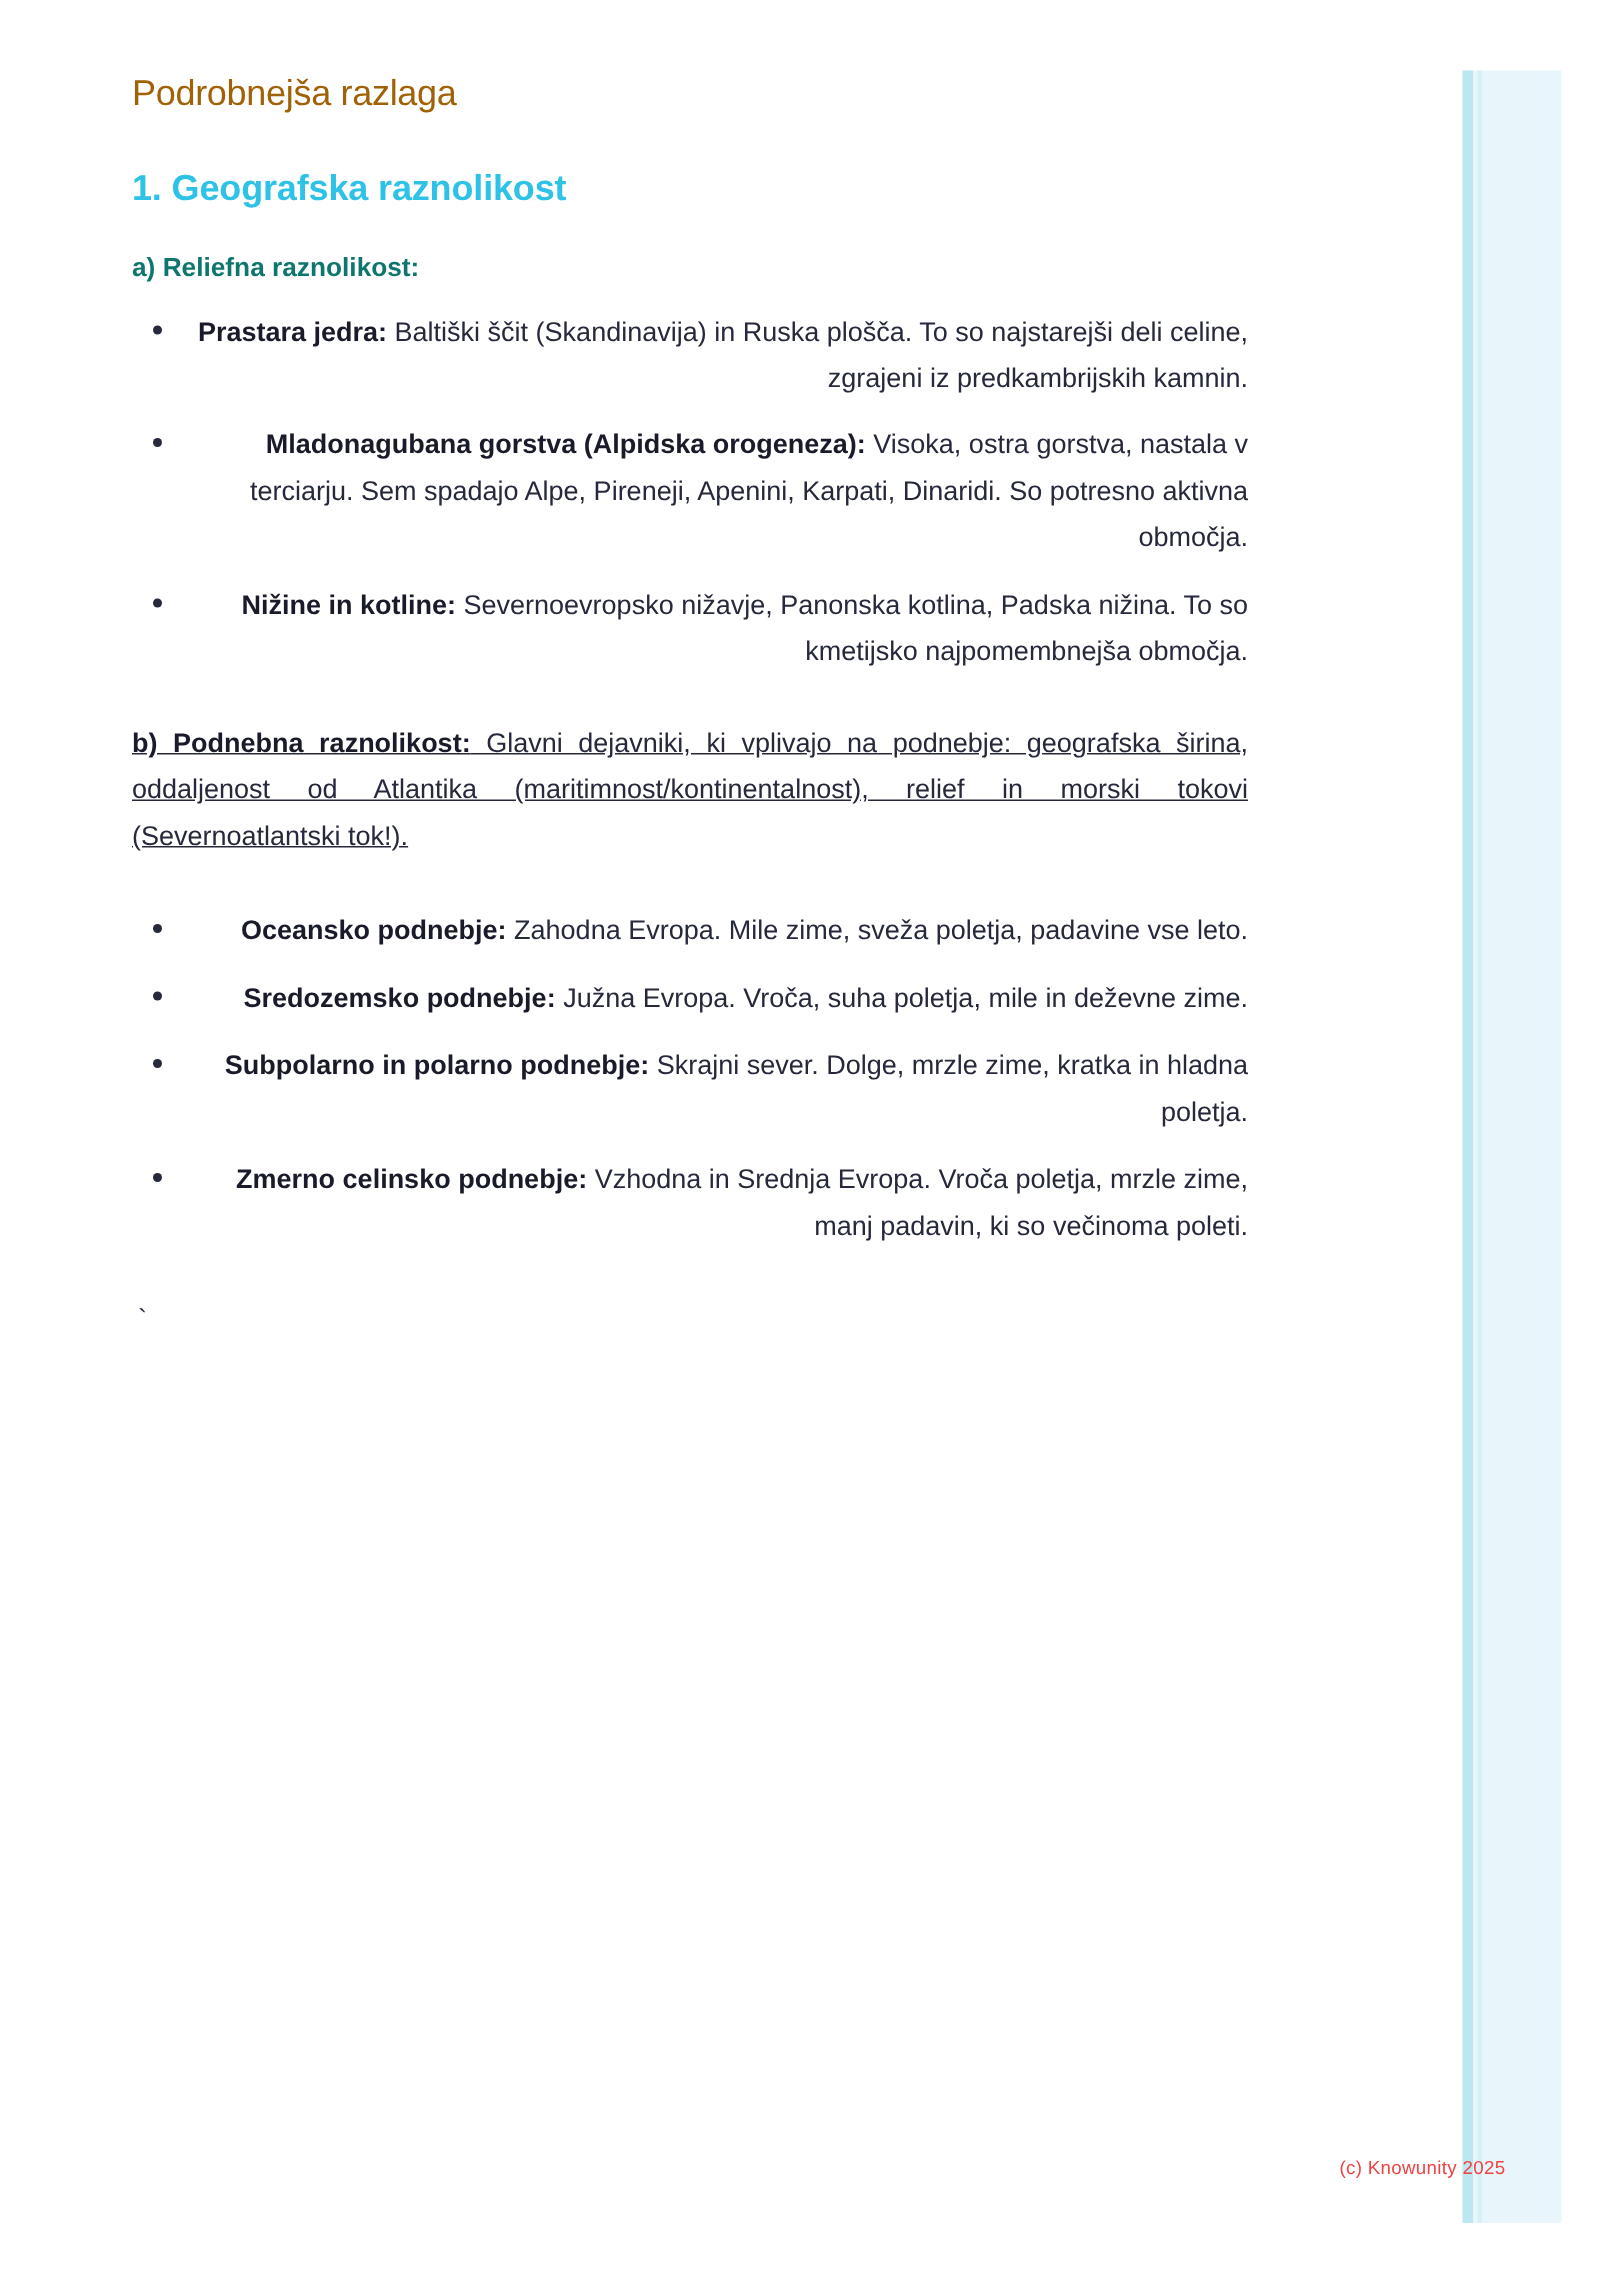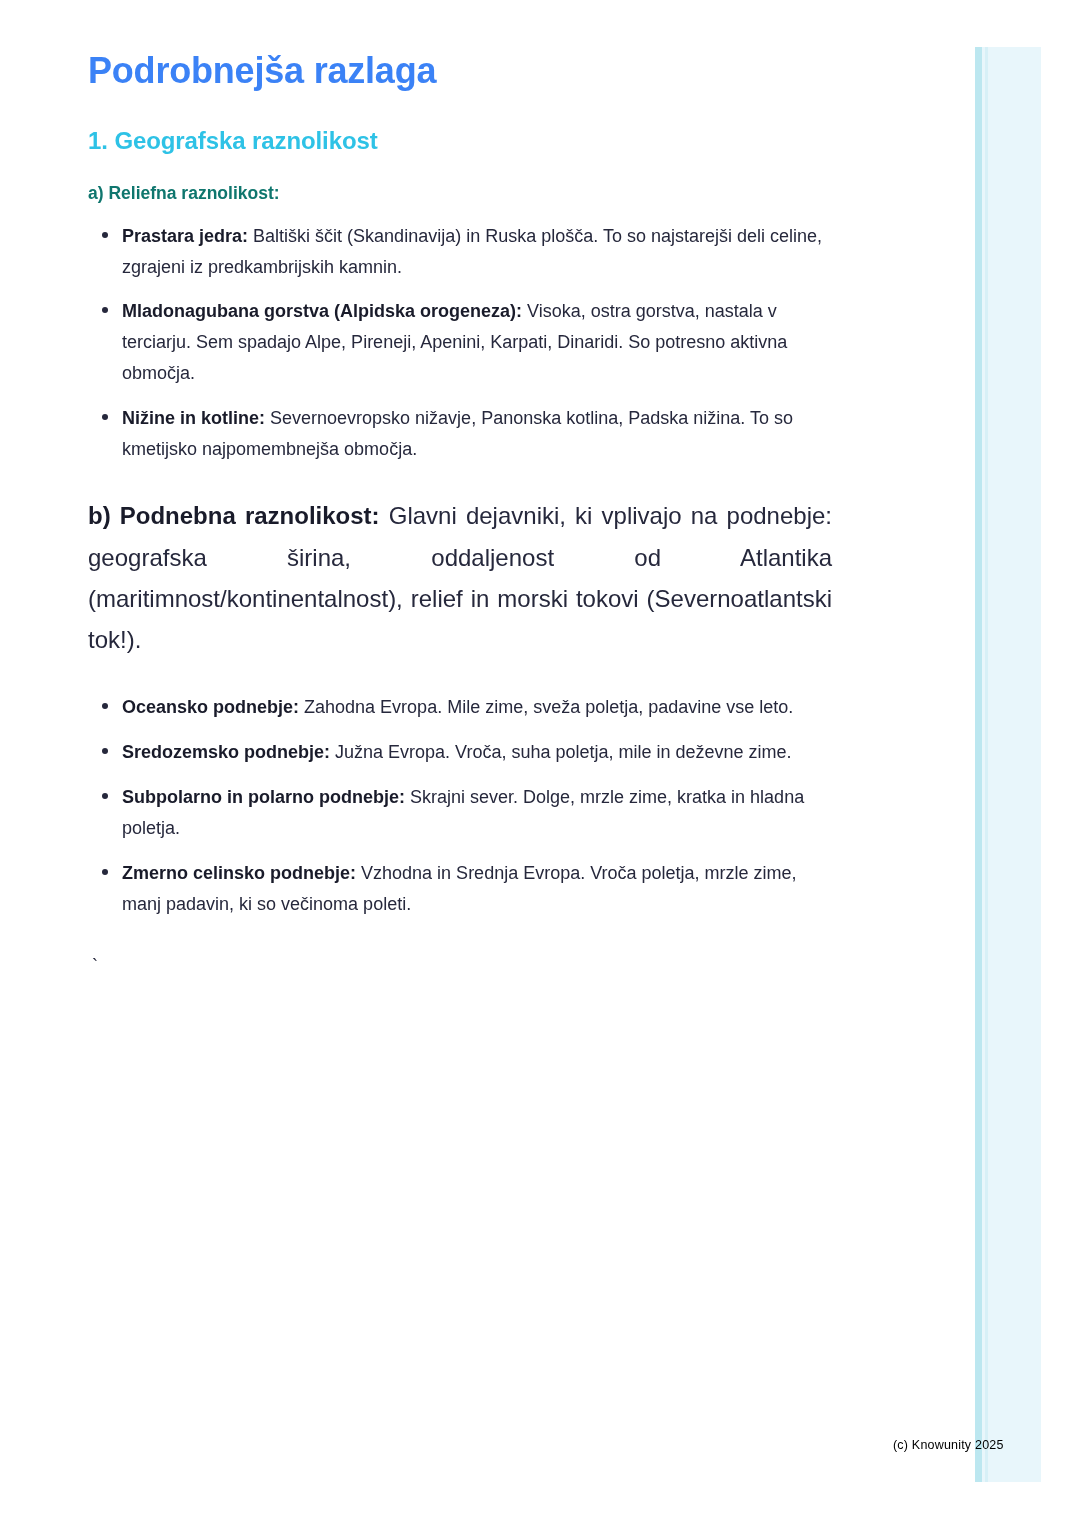--- a/index.html
+++ b/index.html
@@ -46,23 +46,23 @@
 
   
   #content {
     position: absolute;
     left: 88px;
     top: 0;
     width: 744px;
   }
 
   h1#doc-title {
-    color: #3b82f6;
-    font-size: 36px;
-    font-weight: bold;
+    color: #a16207;
+    font-size: 24px;
+    font-weight: normal;
     letter-spacing: -0.2px;
     margin: 0;
     padding-top: 48px;
     line-height: 1.25;
   }
 
   h2.section-heading {
     color: #2ec2e6;
     font-size: 24px;
     font-weight: bold;
@@ -78,20 +78,21 @@
     font-weight: bold;
     margin: 0;
     padding-top: 25px;
     line-height: 1.45;
   }
 
   ul.bullets {
     margin: 0;
     padding: 14px 0 0 0;
     list-style: none;
+    text-align: right;
   }
   ul.bullets li {
     position: relative;
     padding-left: 34px;
     margin-bottom: 14px;
     color: #26283c;
     font-size: 18px;
     line-height: 1.72;
   }
   ul.bullets li:last-child { margin-bottom: 0; }
@@ -104,26 +105,27 @@
     border-radius: 50%;
     background: #26283c;
   }
   ul.bullets li .lead {
     font-weight: bold;
     color: #191b2a;
   }
 
   p.justified {
     color: #26283c;
-    font-size: 24px;
+    font-size: 18px;
     line-height: 1.72;
     text-align: justify;
     margin: 0;
     padding-top: 30px;
     width: 744px;
+    text-decoration: underline;
   }
   p.justified .lead {
     font-weight: bold;
     color: #191b2a;
   }
 
   #list-gap { height: 18px; }
 
   p.stray-mark {
     color: #26283c;
@@ -132,21 +134,21 @@
     padding-top: 34px;
     padding-left: 4px;
     line-height: 1.4;
   }
 
   #footer-credit {
     position: absolute;
     left: 893px;
     top: 1438px;
     font-size: 12.5px;
-    color: #000000;
+    color: #ef4444;
     letter-spacing: 0.2px;
     white-space: nowrap;
     z-index: 5;
   }
 </style>
 </head>
 <body>
 
 <div id="page-strip"></div>
 <div id="page-strip-edge"></div>

